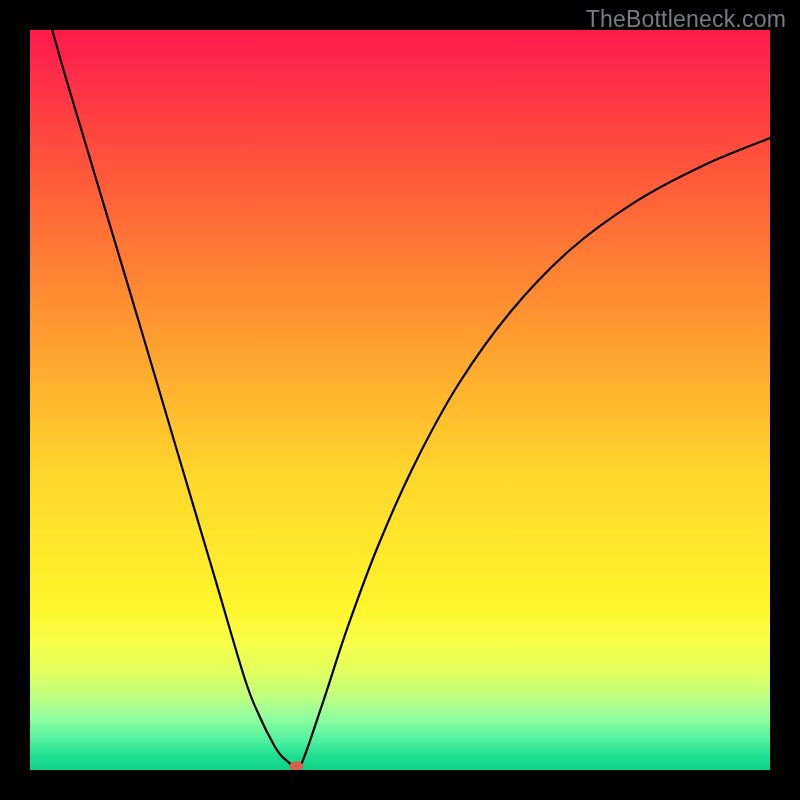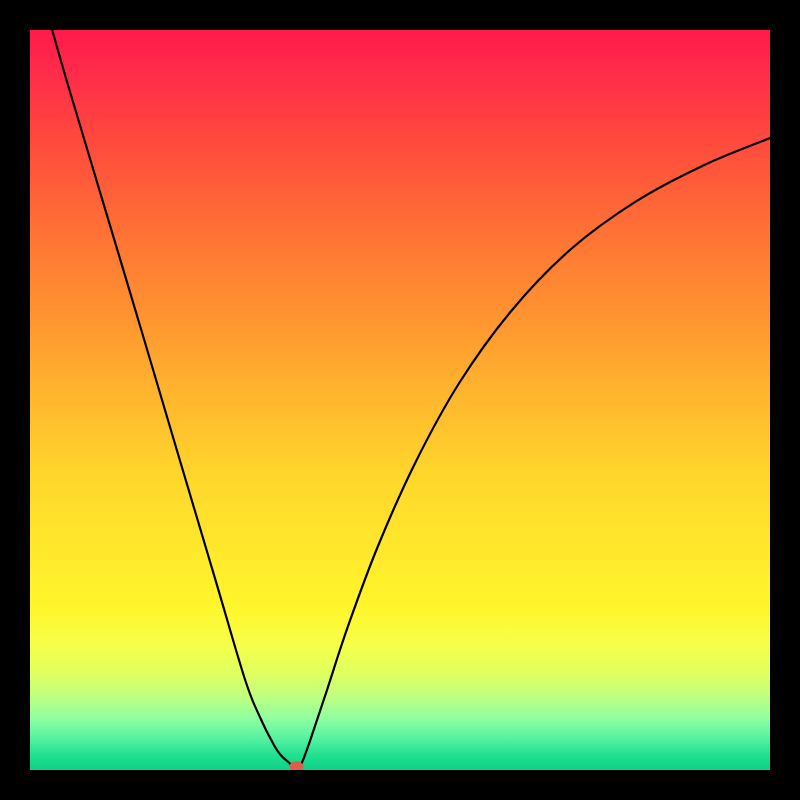--- a/index.html
+++ b/index.html
@@ -78,14 +78,15 @@
 <div class="frame">
 
   <div class="plot-area">
     <svg class="curve-svg" viewBox="0 0 740 740" preserveAspectRatio="none">
       <path id="curve-left" class="curve-path" d="M 22.2 0 C 24.864 9.323999999999991, 27.676000000000002 20.231599999999958, 37 51.799999999999955 C 46.324 83.36839999999995, 60.68 130.89119999999997, 74 175.38 C 87.32 219.86880000000002, 97.68 254.20480000000003, 111 298.96000000000004 C 124.32 343.71520000000004, 134.68 379.1316, 148 424.02 C 161.32 468.9084, 173.012 507.98040000000003, 185 548.34 C 196.988 588.6996, 206.608 623.4648, 214.6 648.24 C 222.59199999999998 673.0152, 224.072 673.8588, 229.4 685.98 C 234.728 698.1012000000001, 240.204 708.3872, 244.20000000000002 715.58 C 248.19600000000003 722.7728000000001, 248.93600000000004 722.8764000000001, 251.60000000000002 725.94 C 254.264 729.0036, 257.002 730.7352000000001, 259 732.6 C 260.998 734.4648, 261.368 734.968, 262.7 736.3 C 264.032 737.632, 265.734 739.334, 266.4 740"></path>
       <path id="curve-right" class="curve-path" d="M 266.4 740 C 267.066 739.334, 268.768 738.4312, 270.09999999999997 736.3 C 271.43199999999996 734.1687999999999, 271.802 733.3548, 273.8 728.16 C 275.798 722.9652, 277.204 719.1616, 281.2 707.44 C 285.19599999999997 695.7184000000001, 289.34 683.1532, 296 663.04 C 302.66 642.9268, 308.876 622.0736, 318.2 595.7 C 327.524 569.3264, 335.81199999999995 545.6908, 347.79999999999995 516.52 C 359.78799999999995 487.3492, 370.148 463.07720000000006, 384.8 433.64000000000004 C 399.452 404.2028, 411.884 380.4192, 429.2 352.97999999999996 C 446.51599999999996 325.54079999999993, 461.02 305.176, 481 281.2 C 500.98 257.224, 517.5559999999999 239.6268000000001, 540.1999999999999 219.7800000000001 C 562.8439999999999 199.93320000000008, 582.824 186.12479999999996, 606.8 170.93999999999994 C 630.776 155.75519999999992, 649.424 146.74199999999996, 673.4 135.41999999999996 C 697.376 124.09799999999996, 728.012 112.96839999999996, 740 108.03999999999996"></path>
       <ellipse id="min-marker" class="marker" rx="7" ry="5" cx="266.4" cy="736.3"></ellipse>
     </svg>
   </div>
 
+  <div class="watermark">TheBottleneck.com</div>
 
 </div>
 
 </body></html>

